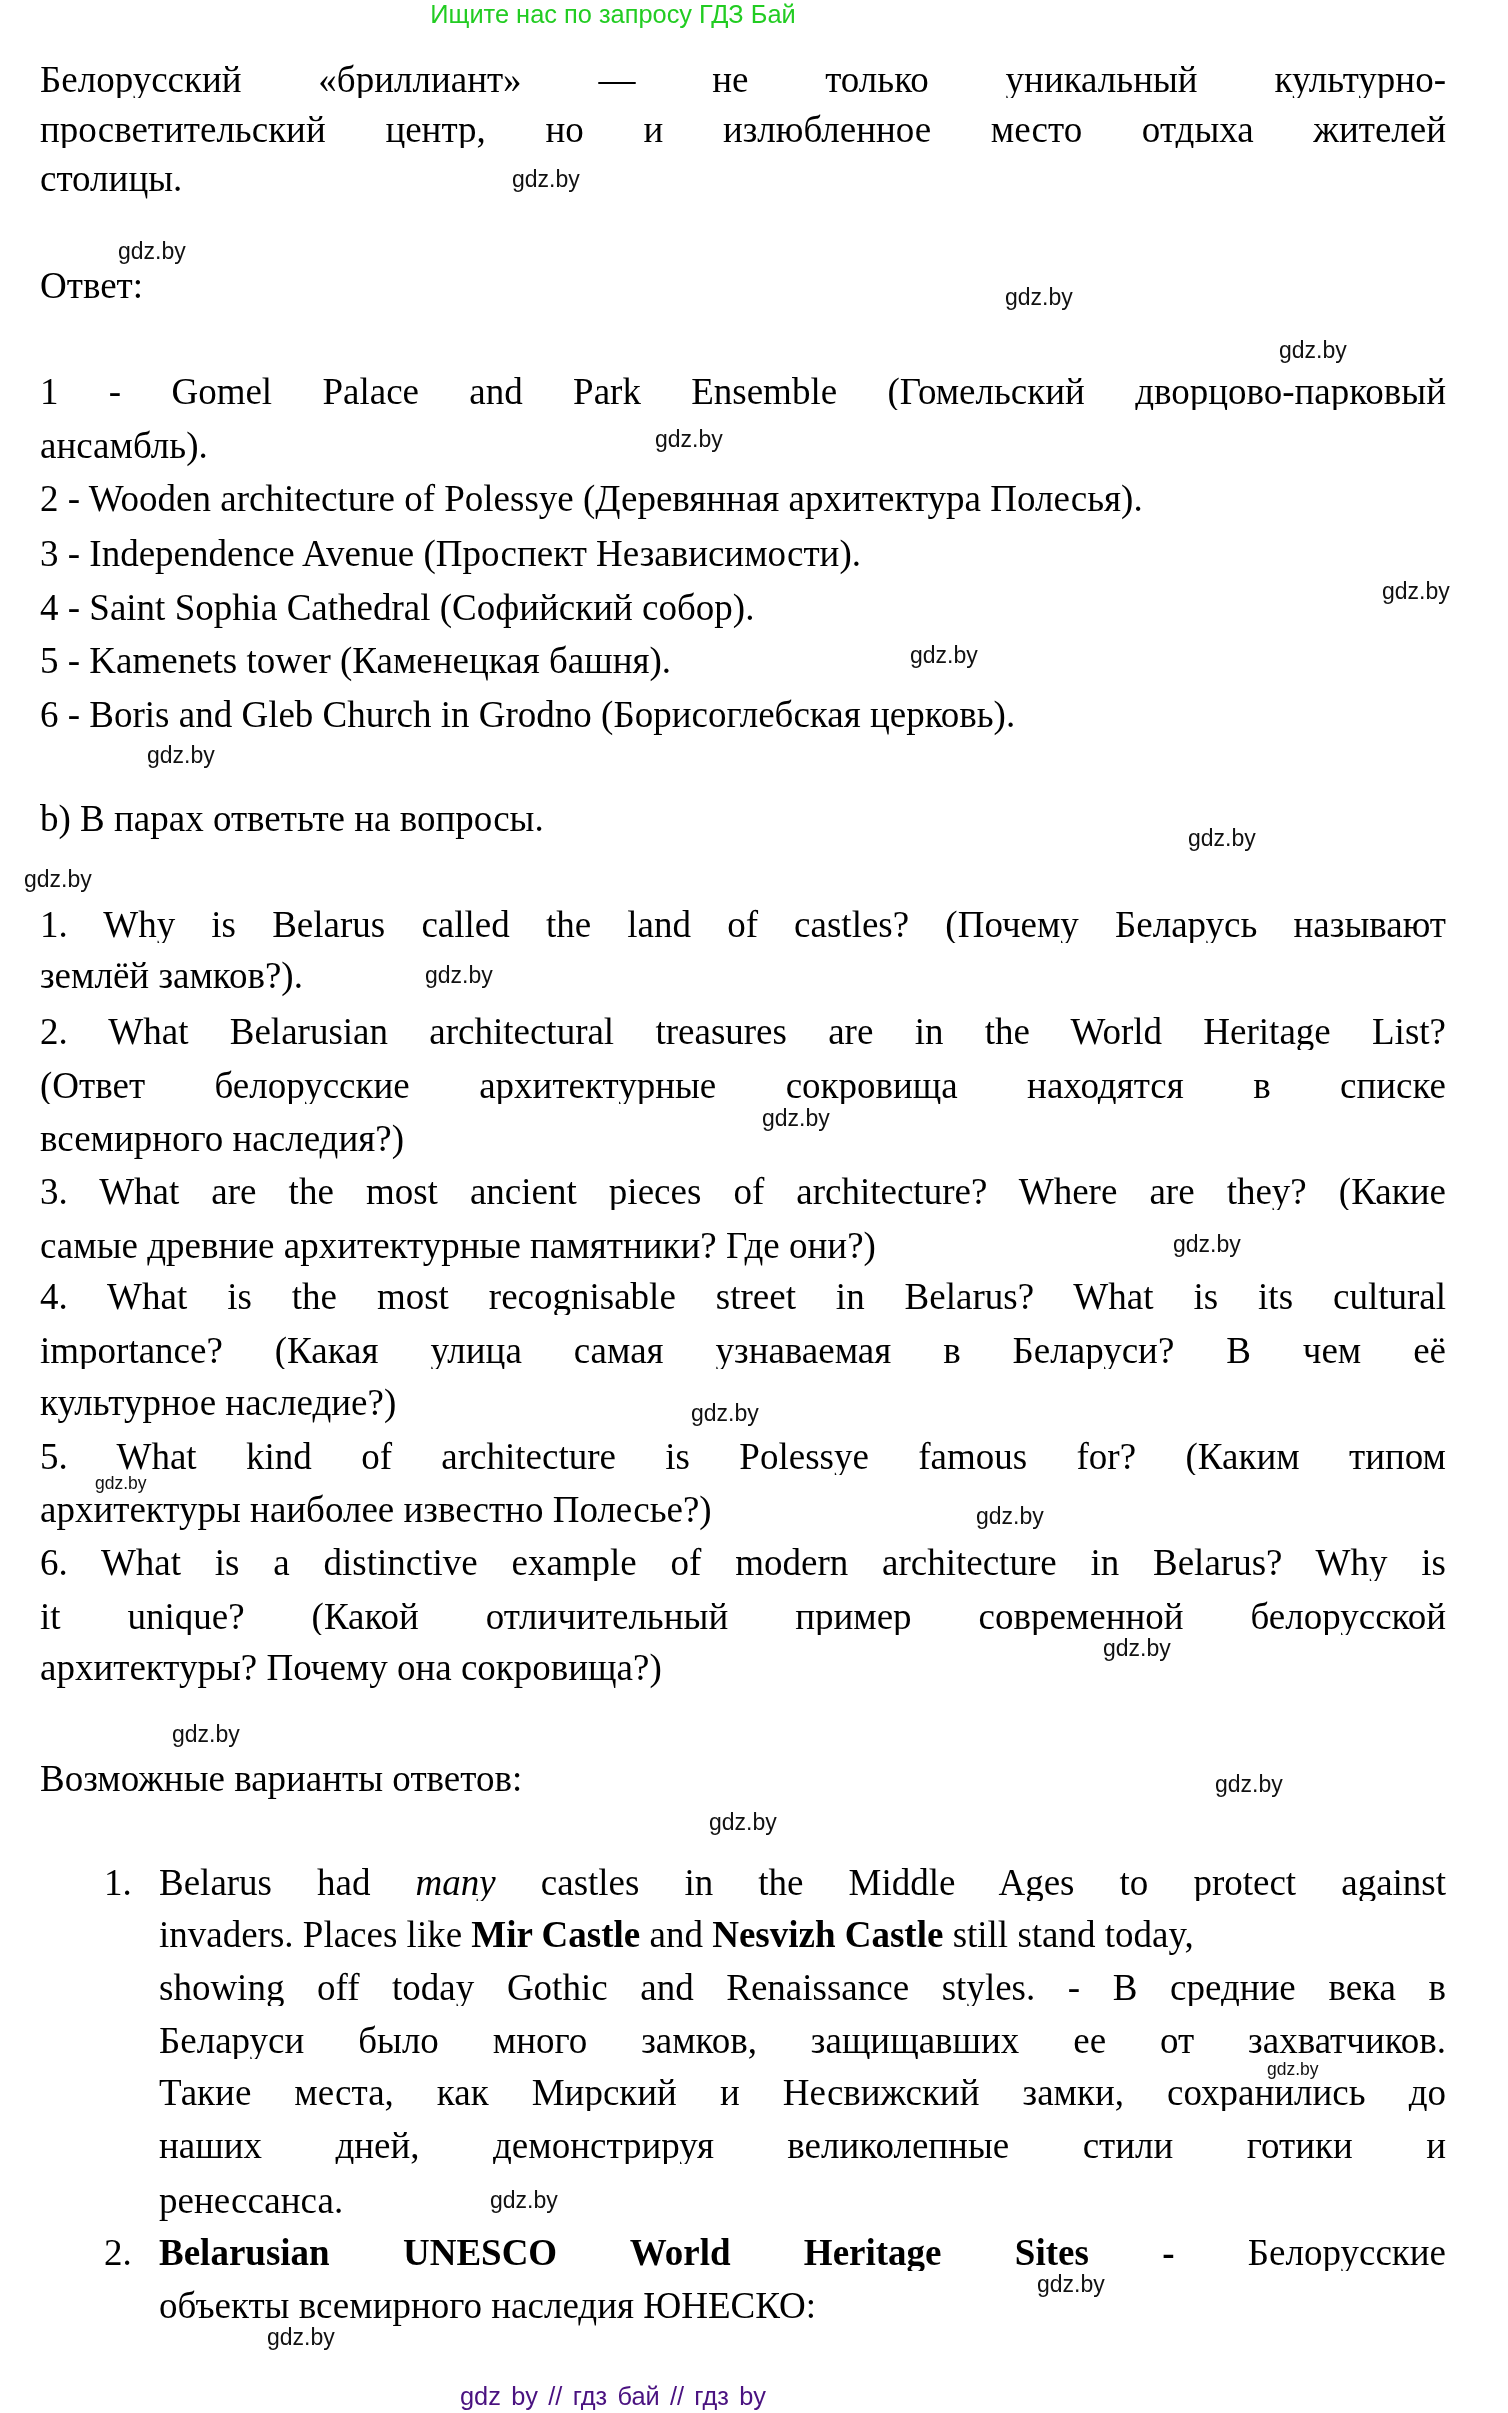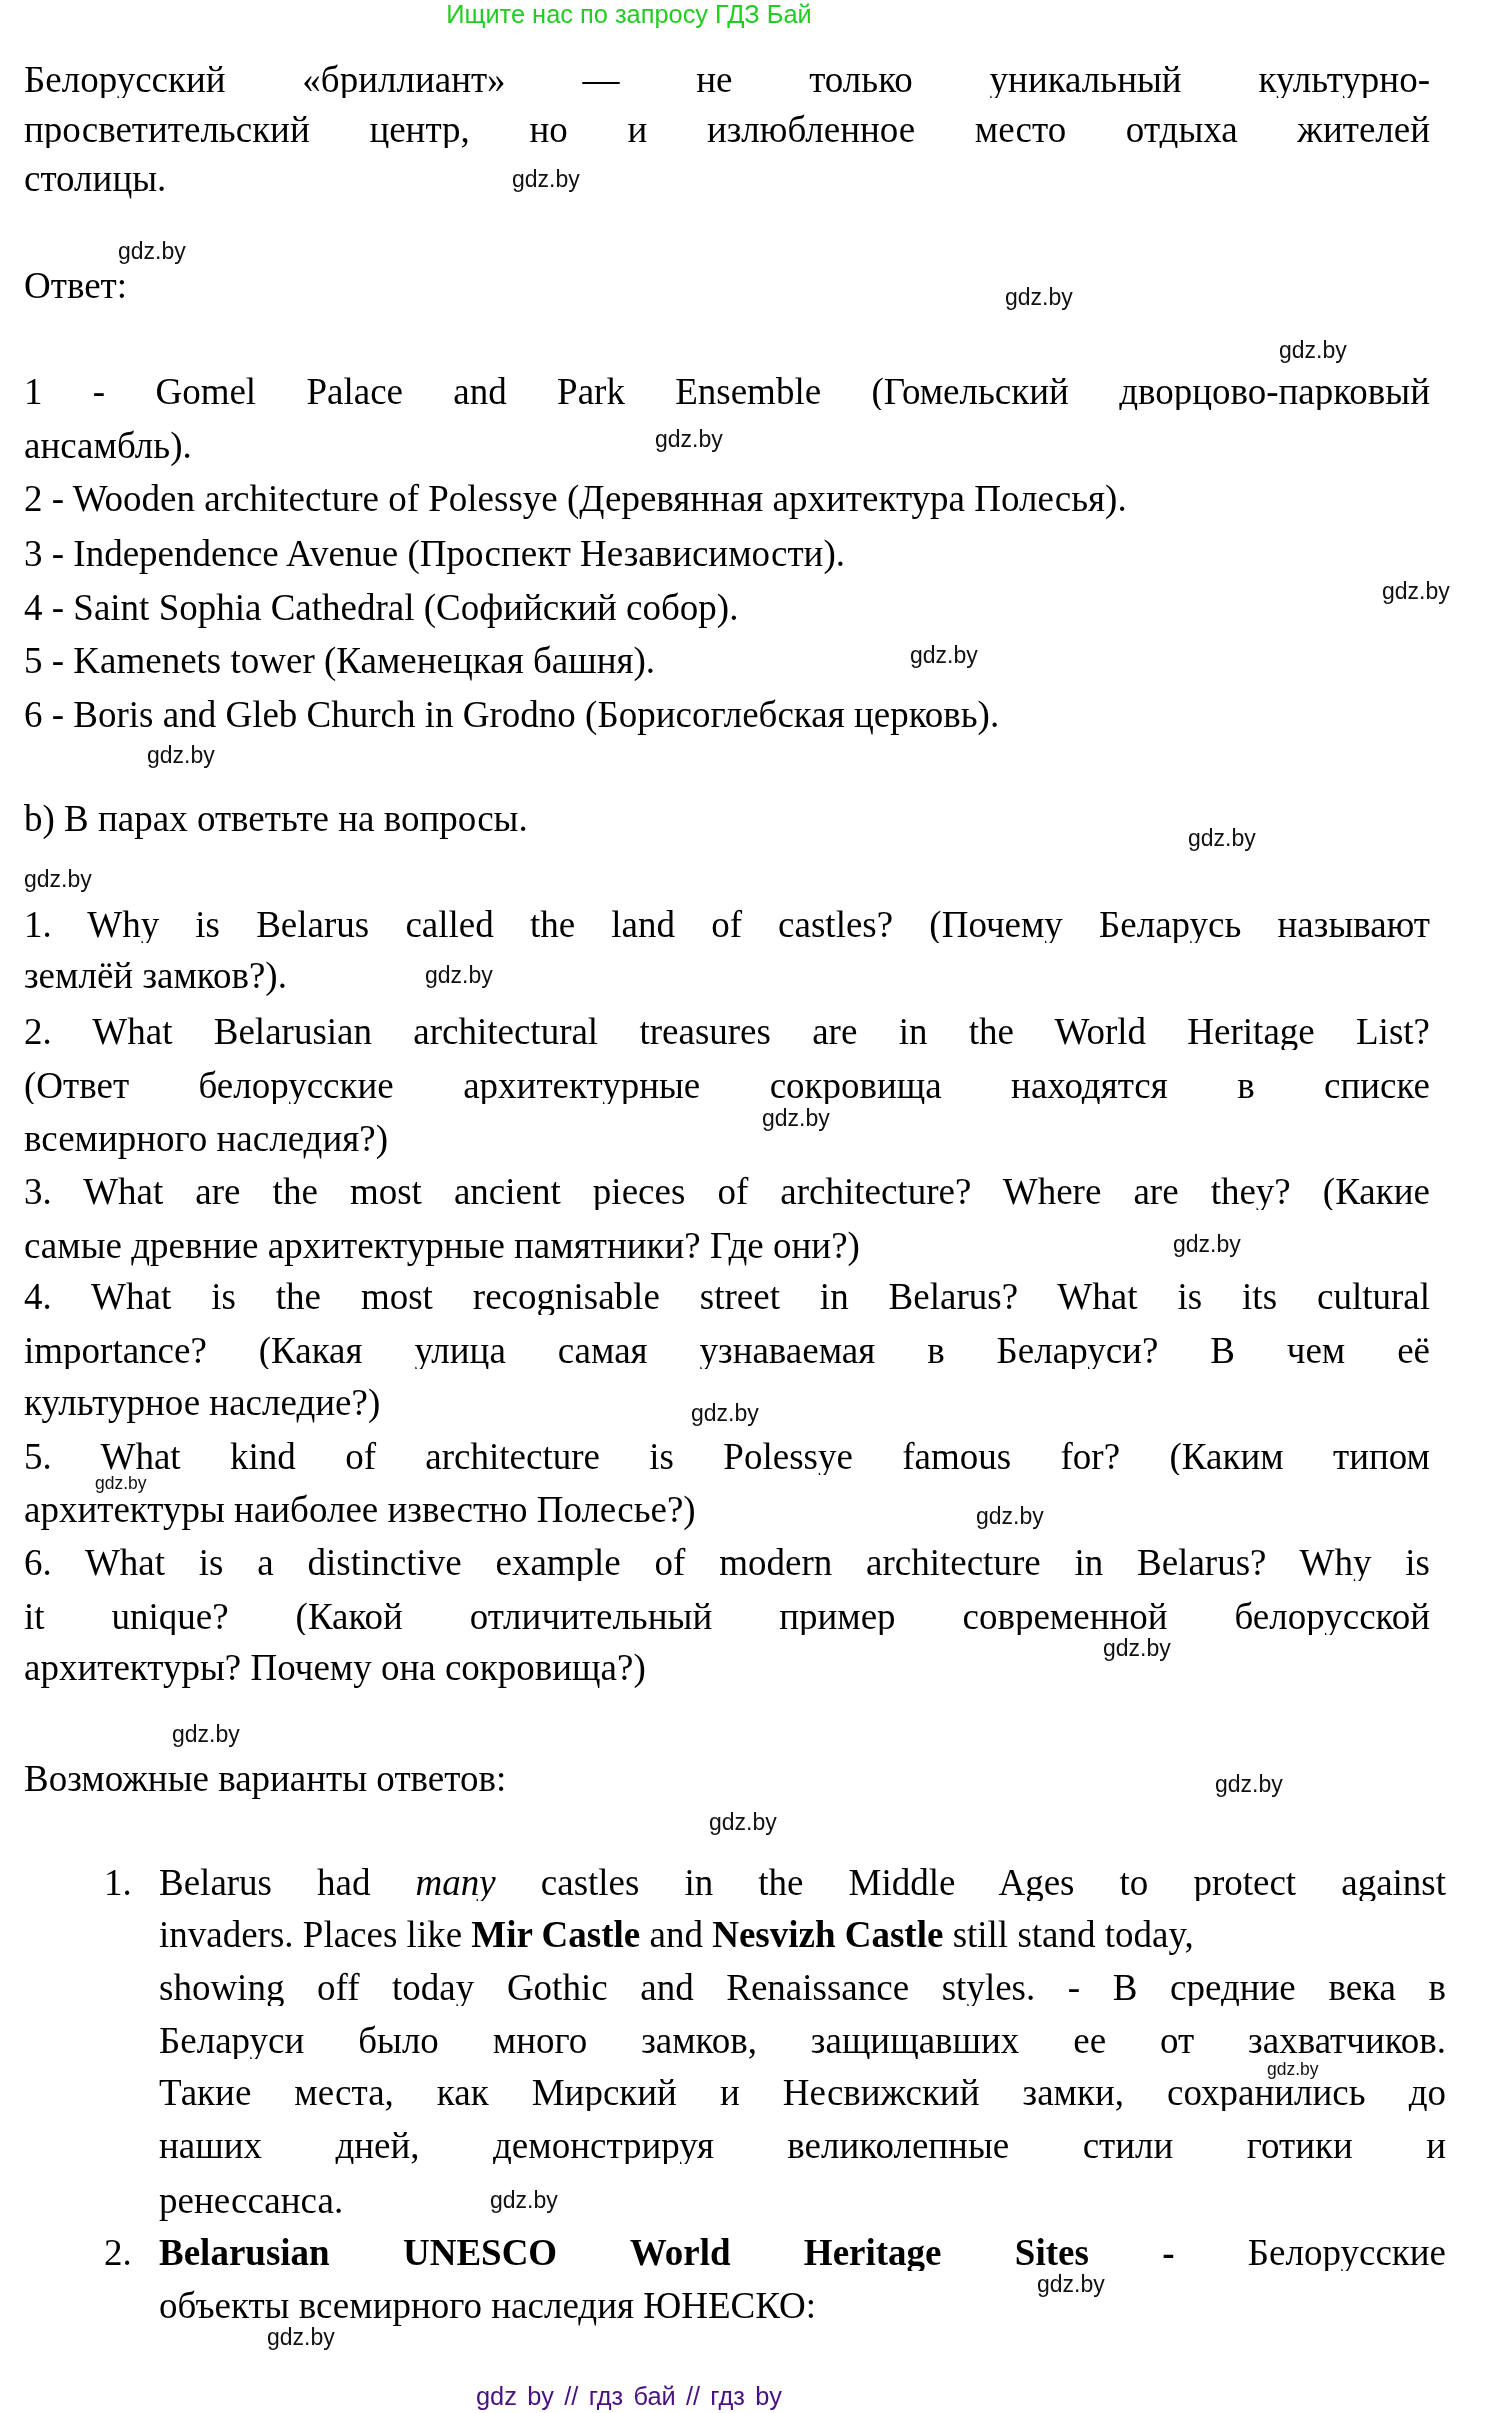--- a/index.html
+++ b/index.html
@@ -1,25 +1,25 @@
 <!DOCTYPE html>
 <html style="font-size:12.7px"><head>
 <meta charset="utf-8">
 <style>
   html, body { margin: 0; padding: 0; background: #ffffff; }
   body { width: 1509px; height: 2413px; position: relative; overflow: hidden; }
   .hdr, .ftr {
     position: absolute; left: 0; width: 1226px; text-align: center;
     font-family: "Liberation Sans", "DejaVu Sans", sans-serif;
-    font-size: 25.4px; line-height: 25.4px; white-space: nowrap; padding-left: 16px;
+    font-size: 25.4px; line-height: 25.4px; white-space: nowrap;
   }
   .hdr { top: 1.6px; color: #22cc22; }
   .ftr { top: 2384px; color: #4a1280; word-spacing: 3.2px; }
   .ln {
-    position: absolute; left: 24px; width: 1406px;
+    position: absolute; left: 40px; width: 1406px;
     font-family: "Liberation Serif", "DejaVu Serif", serif;
     font-size: 37px; line-height: 37px; color: #000;
     white-space: nowrap; text-align: left;
   }
   .ln.j { text-align: justify; text-align-last: justify; white-space: normal; height: 37px; overflow: hidden; }
   .ln.li { left: 159px; width: 1287px; }
   .mk {
     position: absolute; left: 104px;
     font-family: "Liberation Serif", "DejaVu Serif", serif;
     font-size: 37px; line-height: 37px; color: #000; white-space: nowrap;

